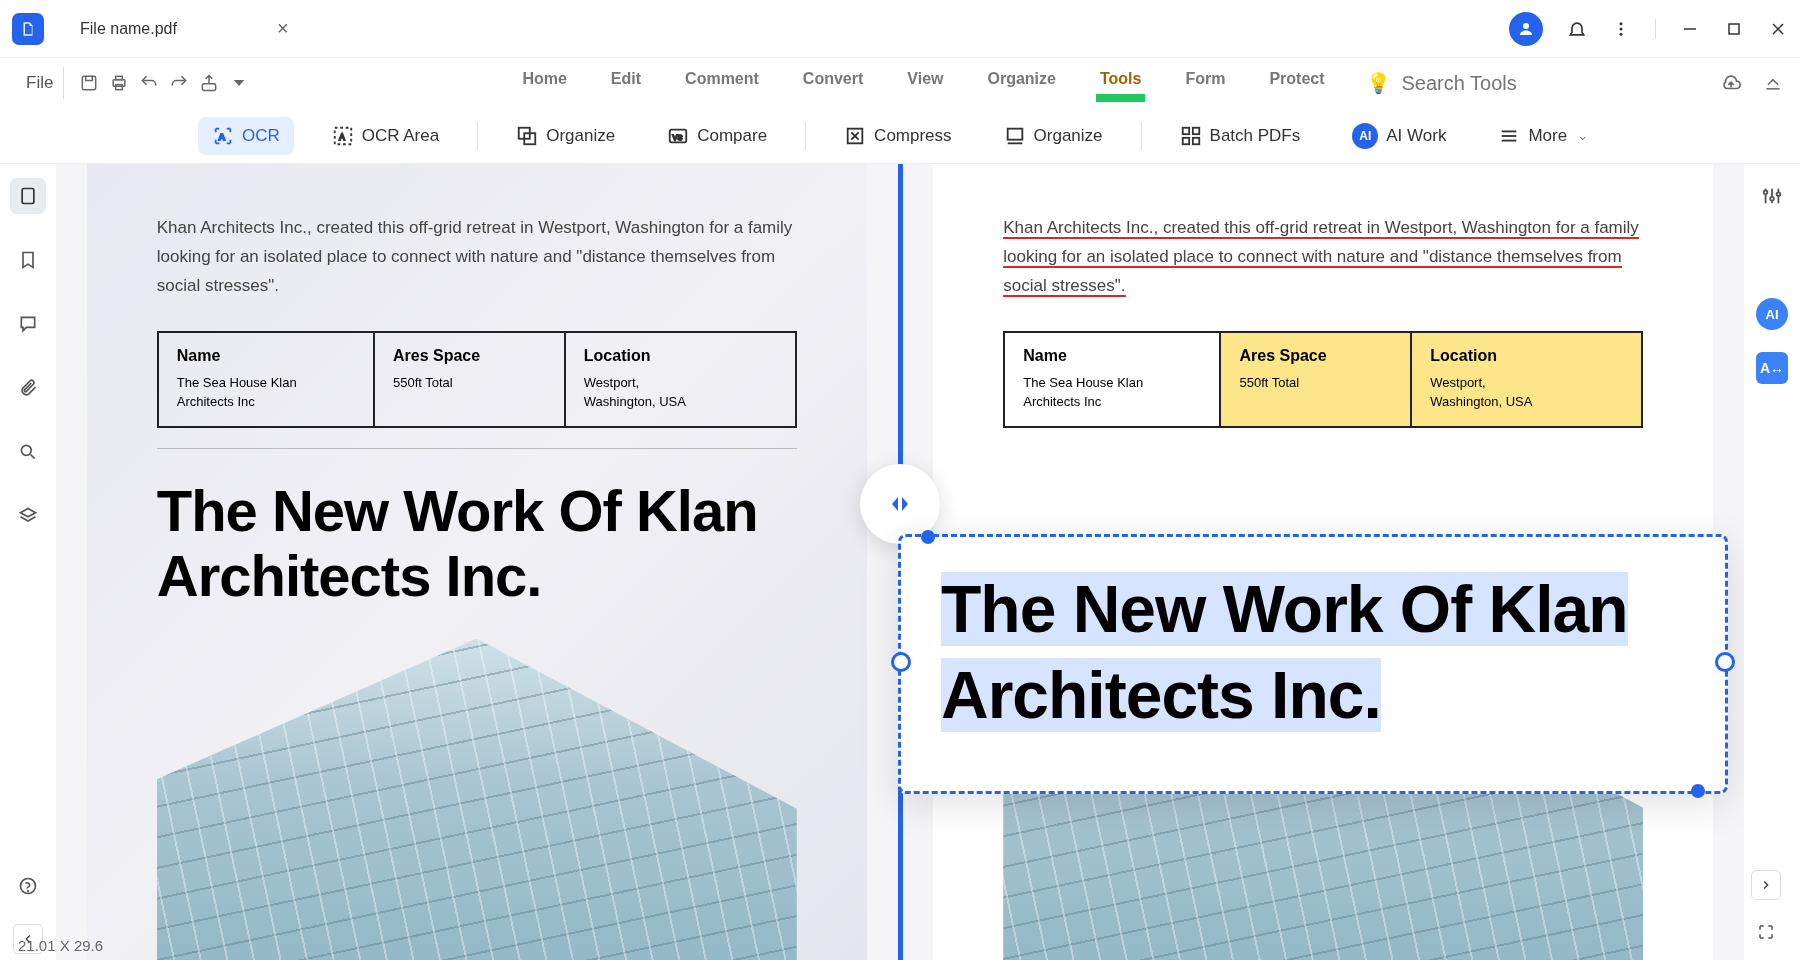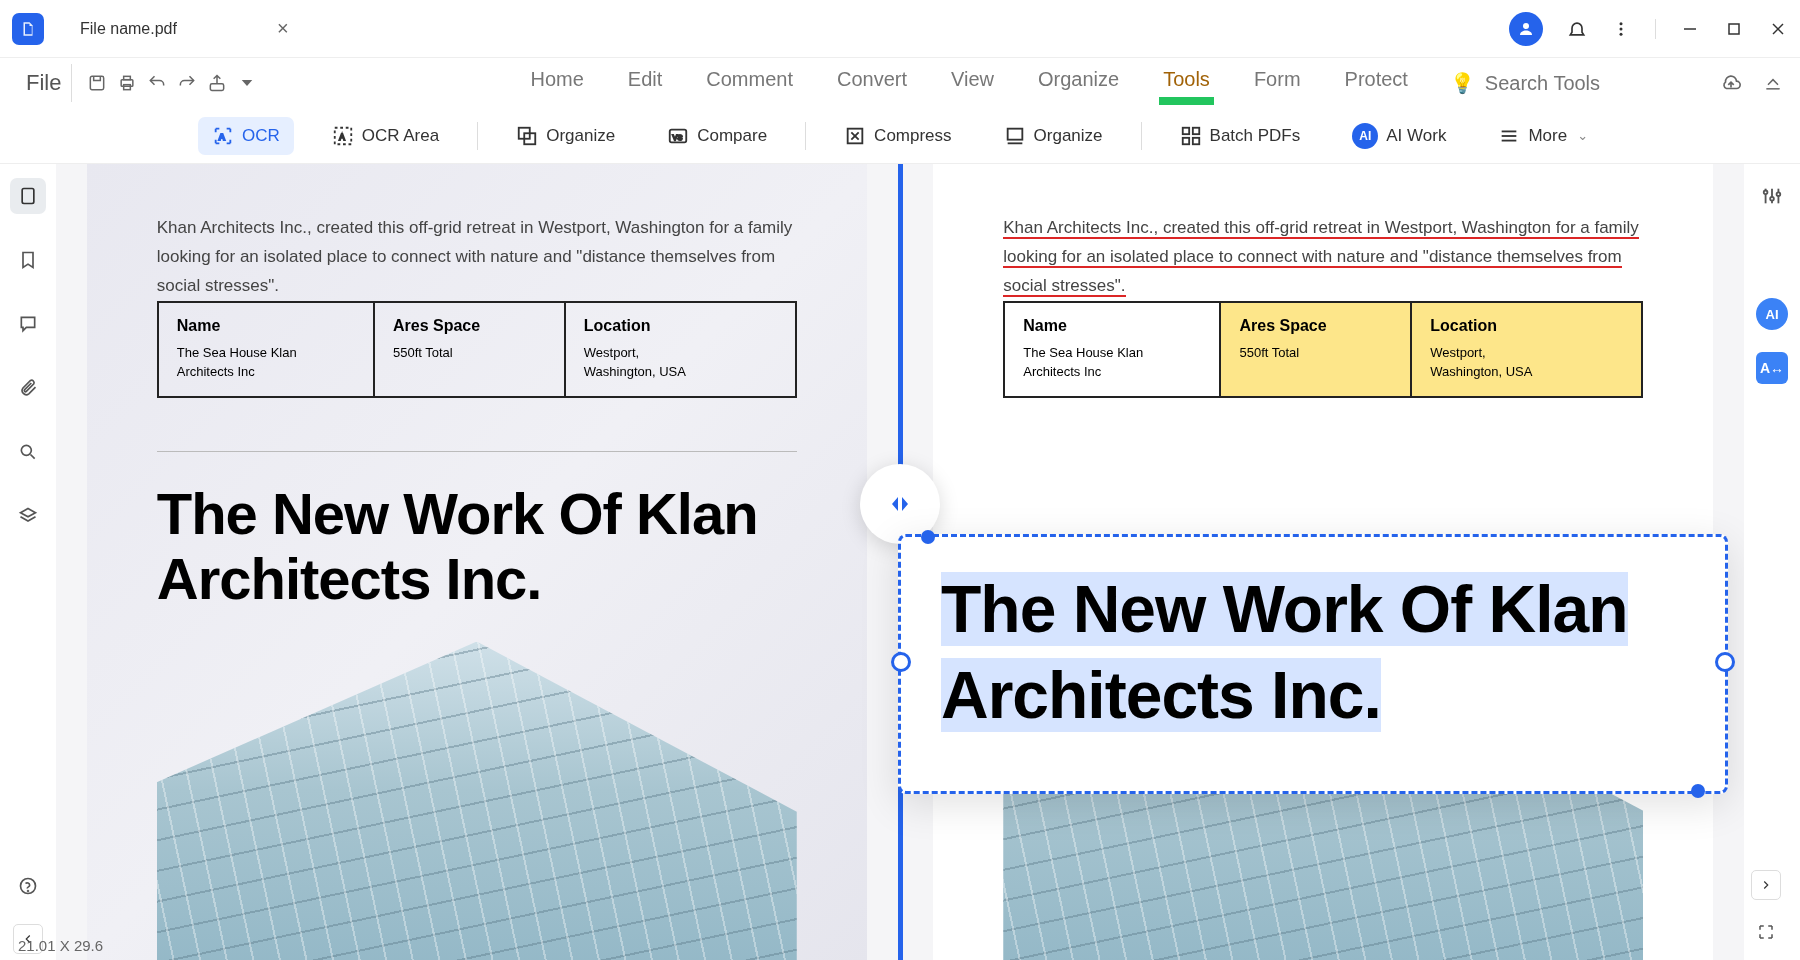--- a/index.html
+++ b/index.html
@@ -6,24 +6,24 @@
 body{width:1800px;height:960px;background:#fff;overflow:hidden;position:relative}
 .titlebar{height:58px;display:flex;align-items:center;padding:0 12px;border-bottom:1px solid #eee}
 .app-icon{width:32px;height:32px;background:#2563eb;border-radius:7px;display:flex;align-items:center;justify-content:center;margin-right:20px}
 .app-icon svg{width:18px;height:18px}
 .tab{display:flex;align-items:center;gap:100px;padding:8px 16px;font-size:16px;color:#333}
 .tab-close{font-size:20px;color:#666;cursor:pointer}
 .titlebar-right{margin-left:auto;display:flex;align-items:center;gap:24px}
 .user-badge{width:34px;height:34px;background:#2563eb;border-radius:50%;display:flex;align-items:center;justify-content:center}
 .win-btn{width:20px;height:20px;display:flex;align-items:center;justify-content:center;cursor:pointer;color:#333}
 .menubar{height:50px;display:flex;align-items:center;padding:0 16px;gap:8px}
-.file-btn{font-size:22px;color:#555;padding:6px 10px;border-right:1px solid #ddd;margin-right:6px}
+.file-btn{font-size:17px;color:#555;padding:6px 10px;border-right:1px solid #ddd;margin-right:6px}
 .qa-icon{width:22px;height:22px;color:#666;cursor:pointer;display:flex;align-items:center;justify-content:center}
 .menu-tabs{display:flex;gap:36px;margin-left:260px}
-.menu-tab{font-size:20px;color:#777;padding:6px 4px;cursor:pointer;font-weight:400}
+.menu-tab{font-size:16px;color:#777;padding:6px 4px;cursor:pointer;font-weight:700}
 .menu-tab.active{color:#a16207;border-bottom:8px solid #22c55e}
 .search-wrap{display:flex;align-items:center;gap:10px;margin-left:30px}
 .bulb{color:#f5a623;font-size:20px}
 .search-input{border:none;font-size:20px;color:#888;outline:none;width:140px}
 .menubar-right{margin-left:auto;display:flex;gap:20px}
 .ribbon{height:56px;display:flex;align-items:center;justify-content:center;gap:24px;border-bottom:1px solid #eee}
 .rbtn{display:flex;align-items:center;gap:8px;padding:8px 14px;font-size:17px;color:#333;cursor:pointer;border-radius:7px}
 .rbtn.active{background:#e6efff;color:#2563eb}
 .rbtn .ric{width:22px;height:22px;display:flex;align-items:center;justify-content:center}
 .rsep{width:1px;height:28px;background:#ddd}
@@ -39,23 +39,23 @@
 .ai-float{width:32px;height:32px;background:#3b82f6;border-radius:50%;display:flex;align-items:center;justify-content:center;color:#fff;font-size:13px;font-weight:700}
 .tr-float{width:32px;height:32px;background:#3b82f6;border-radius:6px;display:flex;align-items:center;justify-content:center;color:#fff;font-size:14px;font-weight:700}
 .canvas{flex:1;background:#f5f5f7;display:flex;position:relative;overflow:hidden}
 .page{background:#fff;position:relative;margin:0 auto}
 .page.left{width:780px;background:linear-gradient(135deg,#e8e8f0 0%,#f0f0f5 50%,#e5e5ed 100%)}
 .page.right{width:780px;background:#fff}
 .divider{width:5px;background:#2563eb;position:relative;z-index:5}
 .div-handle{position:absolute;top:300px;left:-38px;width:80px;height:80px;background:#fff;border-radius:50%;box-shadow:0 4px 20px rgba(0,0,0,0.15);display:flex;align-items:center;justify-content:center;gap:4px;z-index:10}
 .div-handle svg{width:44px;height:44px}
 .pg-content{padding:50px 70px 0 70px}
-.intro{font-size:17px;line-height:1.7;color:#444;}
+.intro{font-size:17px;line-height:1.7;color:#444;margin-bottom:30px}
 .intro.right-intro span{border-bottom:2px solid #dc2626}
-.tbl{border:2px solid #222;display:flex;margin-bottom:53px}
+.tbl{border:2px solid #222;display:flex;margin-bottom:20px}
 .tcell{padding:14px 18px;border-right:2px solid #222}
 .tcell:last-child{border-right:none}
 .tcell.c1{width:34%}
 .tcell.c2{width:30%}
 .tcell.c3{width:36%}
 .tcell.hl{background:#fde68a}
 .th{font-weight:700;font-size:16px;margin-bottom:8px}
 .tv{font-size:13px;line-height:1.5}
 .headline{font-size:58px;font-weight:900;line-height:1.12;letter-spacing:-1px;margin-bottom:30px}
 .headline.sel{font-size:66px;font-weight:900;line-height:1.3}

